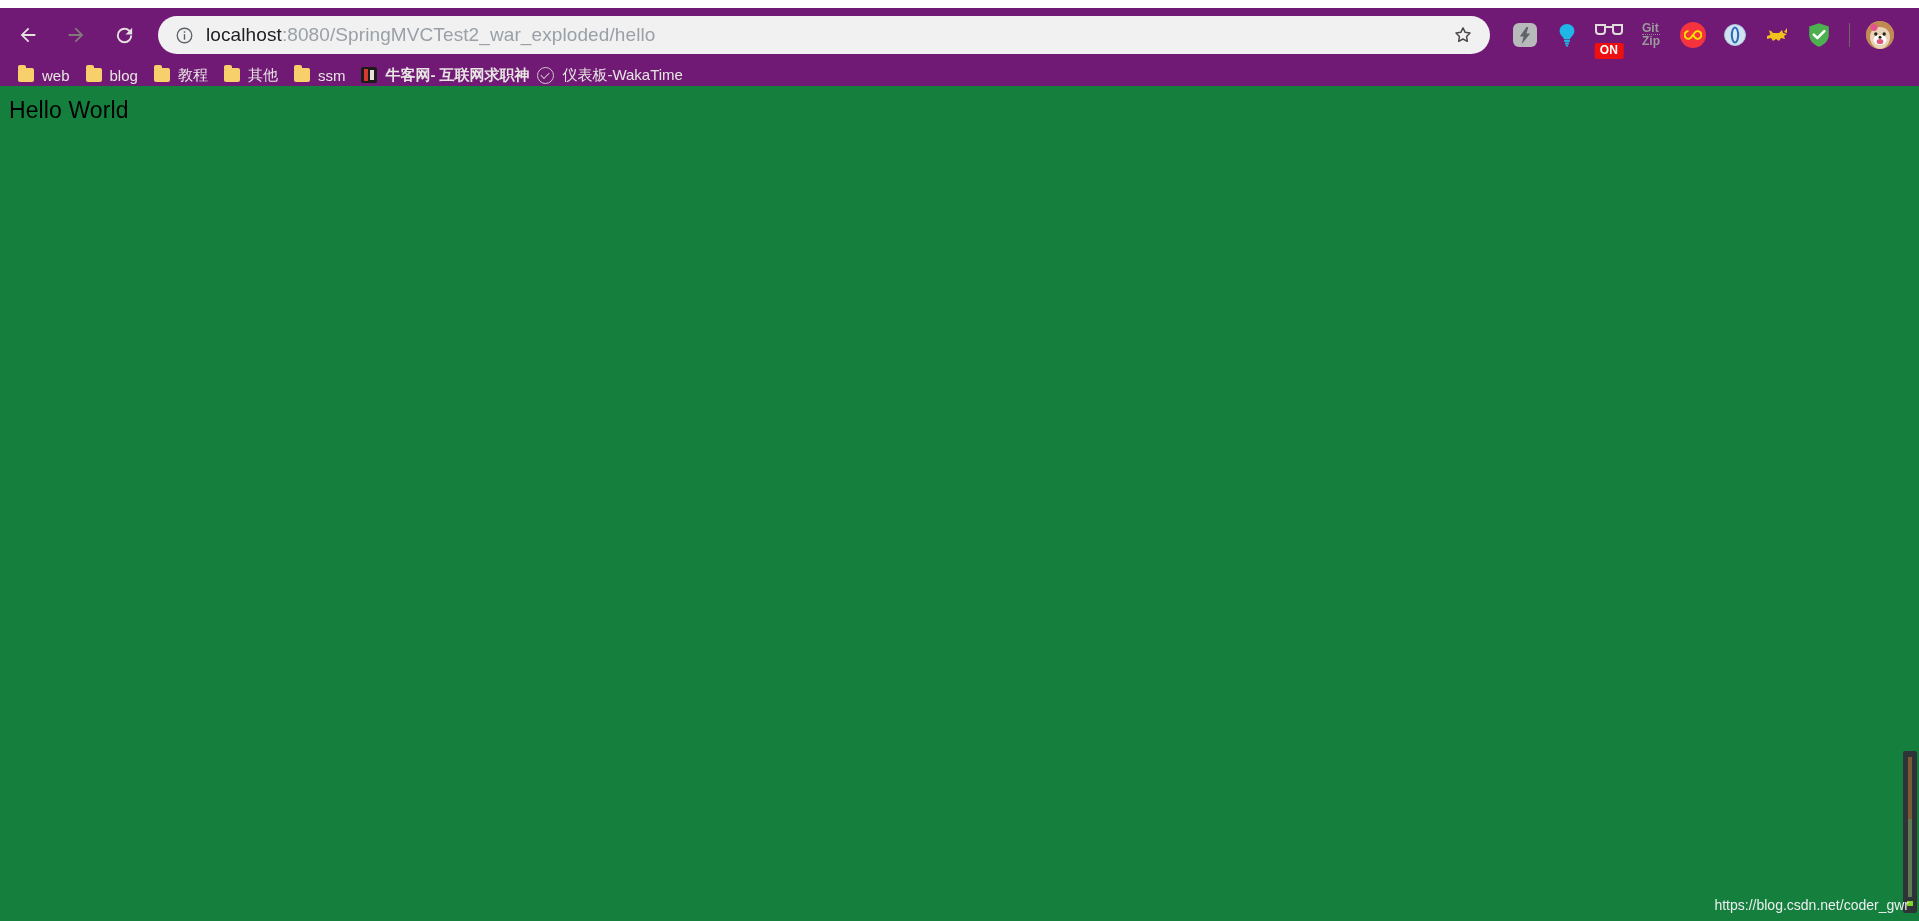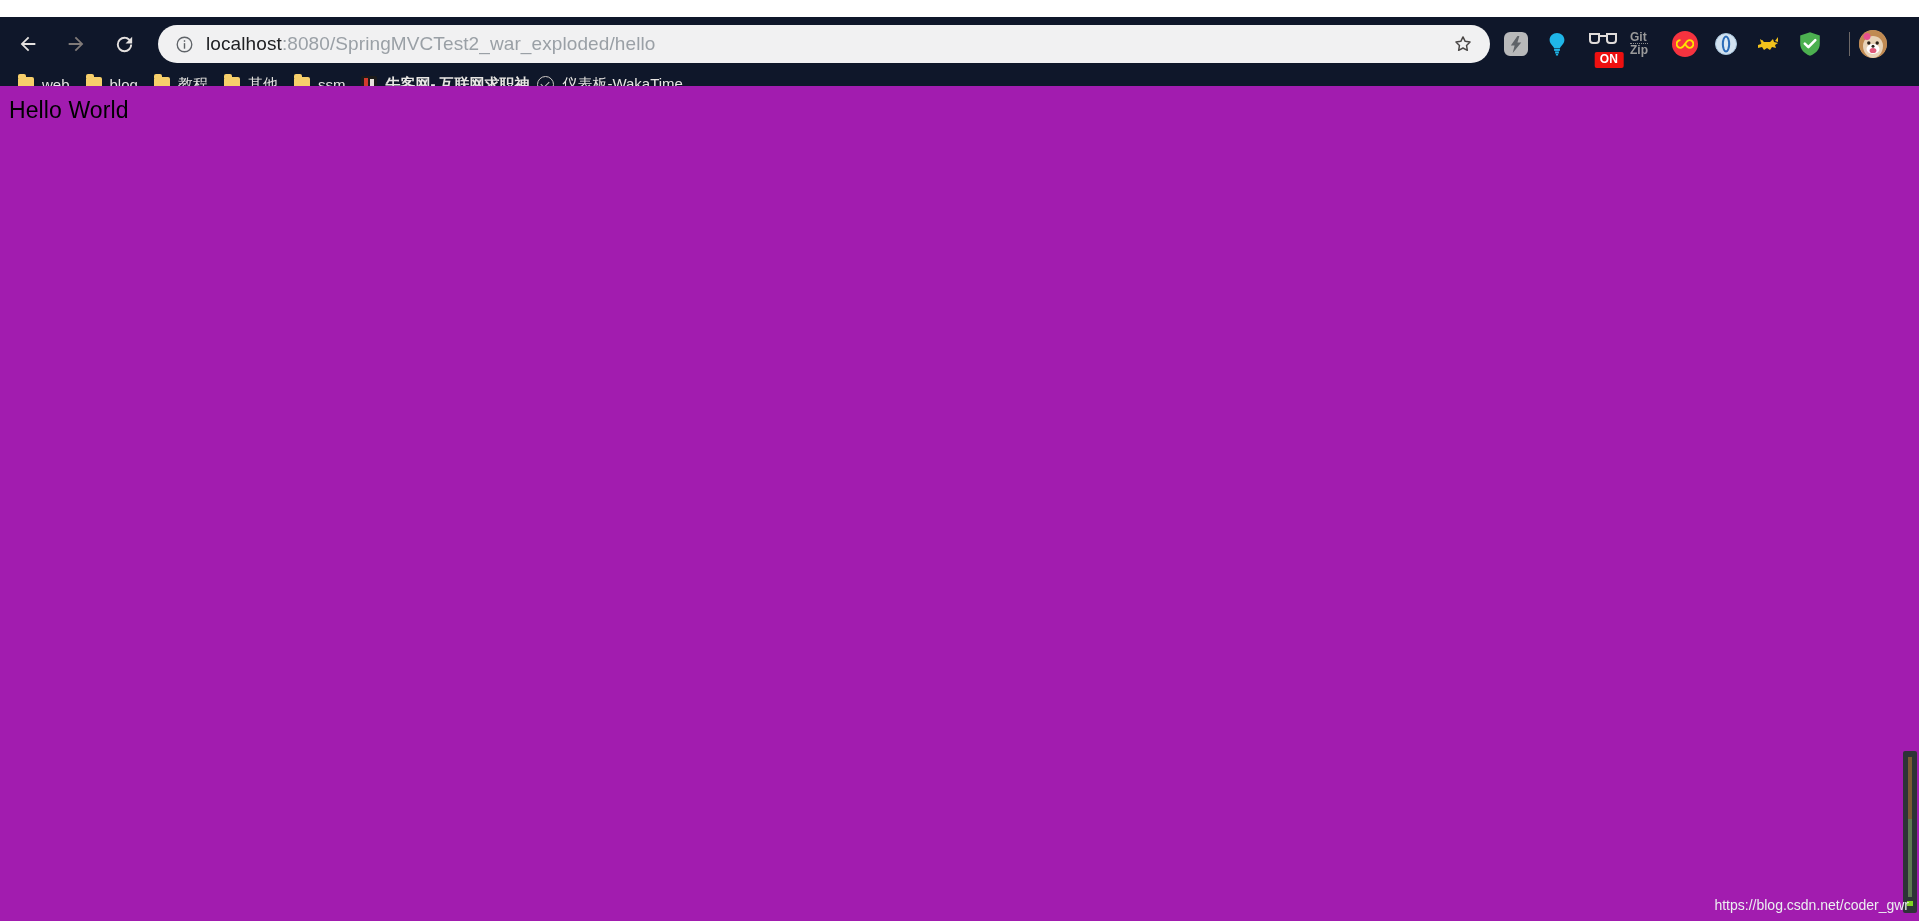--- a/index.html
+++ b/index.html
@@ -6,23 +6,23 @@
   html, body {
     width:1919px; height:921px;
     font-family:"Liberation Sans", sans-serif;
     background:#ffffff;
     overflow:hidden;
   }
   body { position:relative; }
 
   
   #browser-chrome {
-    position:absolute; top:17px; left:0;
+    position:absolute; top:8px; left:0;
     width:1919px; height:86px;
-    background:#0f172a;
+    background:#701a75;
     padding-left:37px;
   }
 
   
   #toolbar {
     position:absolute; top:0; left:0;
     width:1919px; height:54px;
     display:flex; align-items:center;
   }
 
@@ -67,21 +67,21 @@
   
   #ext-tray {
     flex:1 1 auto;
     display:flex; align-items:center;
     height:54px;
     padding-left:14px;
     gap:0px;
   }
   .ext-icon {
     width:42px; height:42px;
-    display:flex; align-items:center; 
+    display:flex; align-items:center; justify-content:center;
     position:relative;
     flex:0 0 auto;
   }
 
   .ico-lightning {
     width:24px; height:24px; border-radius:6px;
     background:#b8b9ba;
     display:flex; align-items:center; justify-content:center;
   }
   .ico-bulb { width:22px; height:24px; }
@@ -191,21 +191,21 @@
   }
   .bm-divider {
     width:1px; height:20px; background:#6d6867;
     margin-right:12px;
   }
 
   
   #page-viewport {
     position:absolute; top:86px; left:0;
     width:1919px; height:835px;
-    background:#a21caf;
+    background:#15803d;
     overflow:hidden;
   }
   #page-heading {
     position:absolute; top:11px; left:9px;
     font-size:23px;
     color:#000000;
     font-family:"Liberation Sans", sans-serif;
     letter-spacing:0.1px;
   }
   #watermark {

